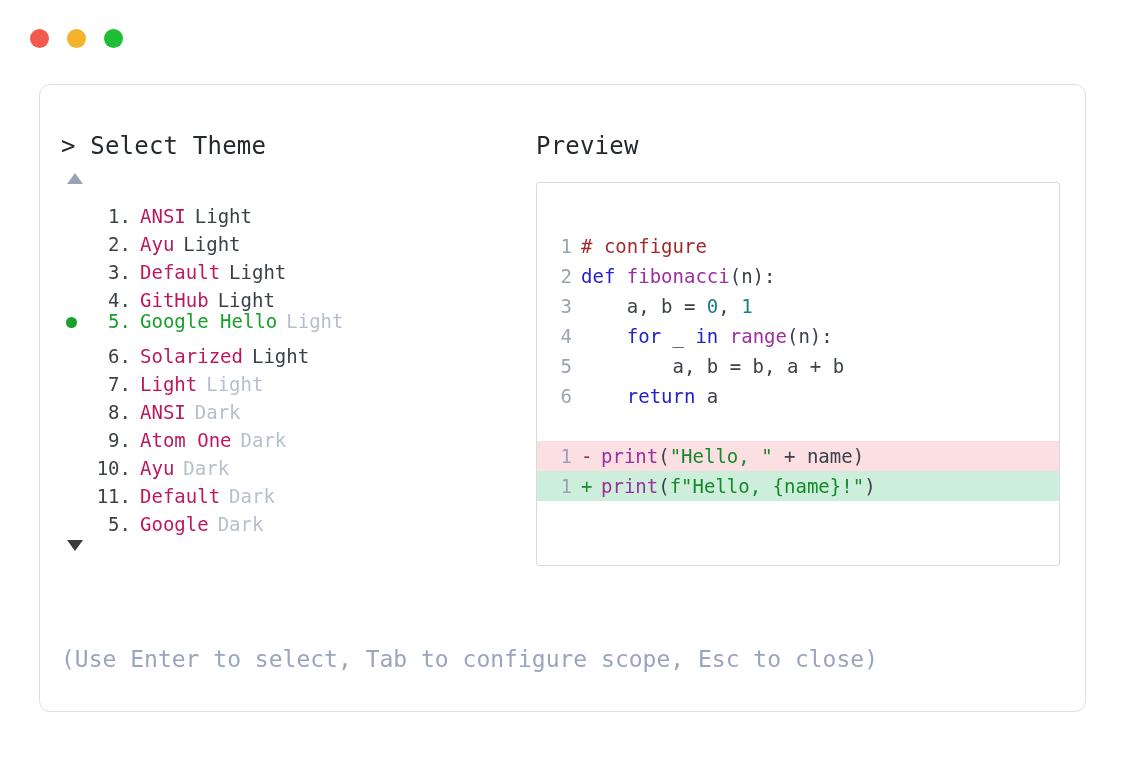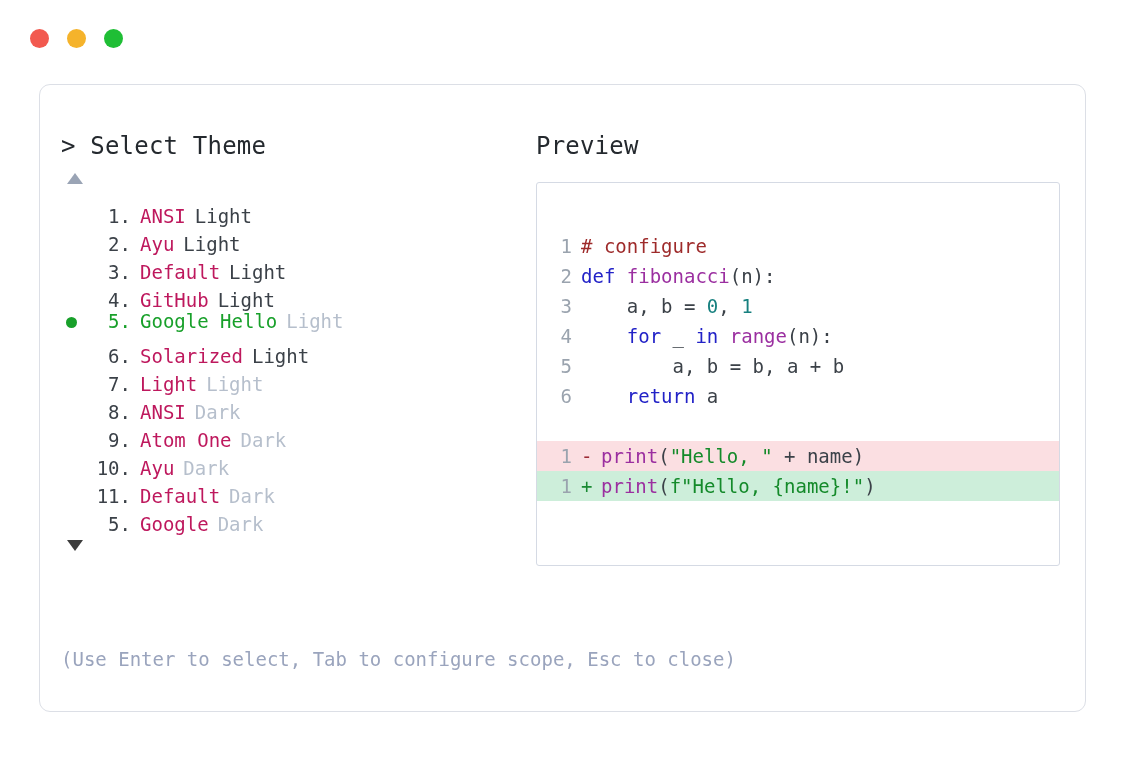--- a/index.html
+++ b/index.html
@@ -134,21 +134,21 @@
   .theme-row.sel .nm { color: #18a02a; }
 
   .sfx.dim   { color: #b6bfcc; }
   .sfx.solid { color: #3b4148; }
 
   
   .hint {
     position: absolute;
     left: 21px;
     top: 561px;
-    font-size: 19px;
+    font-size: 23px;
     line-height: 26px;
     color: #9aa4bd;
     white-space: pre;
   }
 
   
   .preview-panel {
     margin-top: 23px;
     width: 524px;
     height: 384px;

